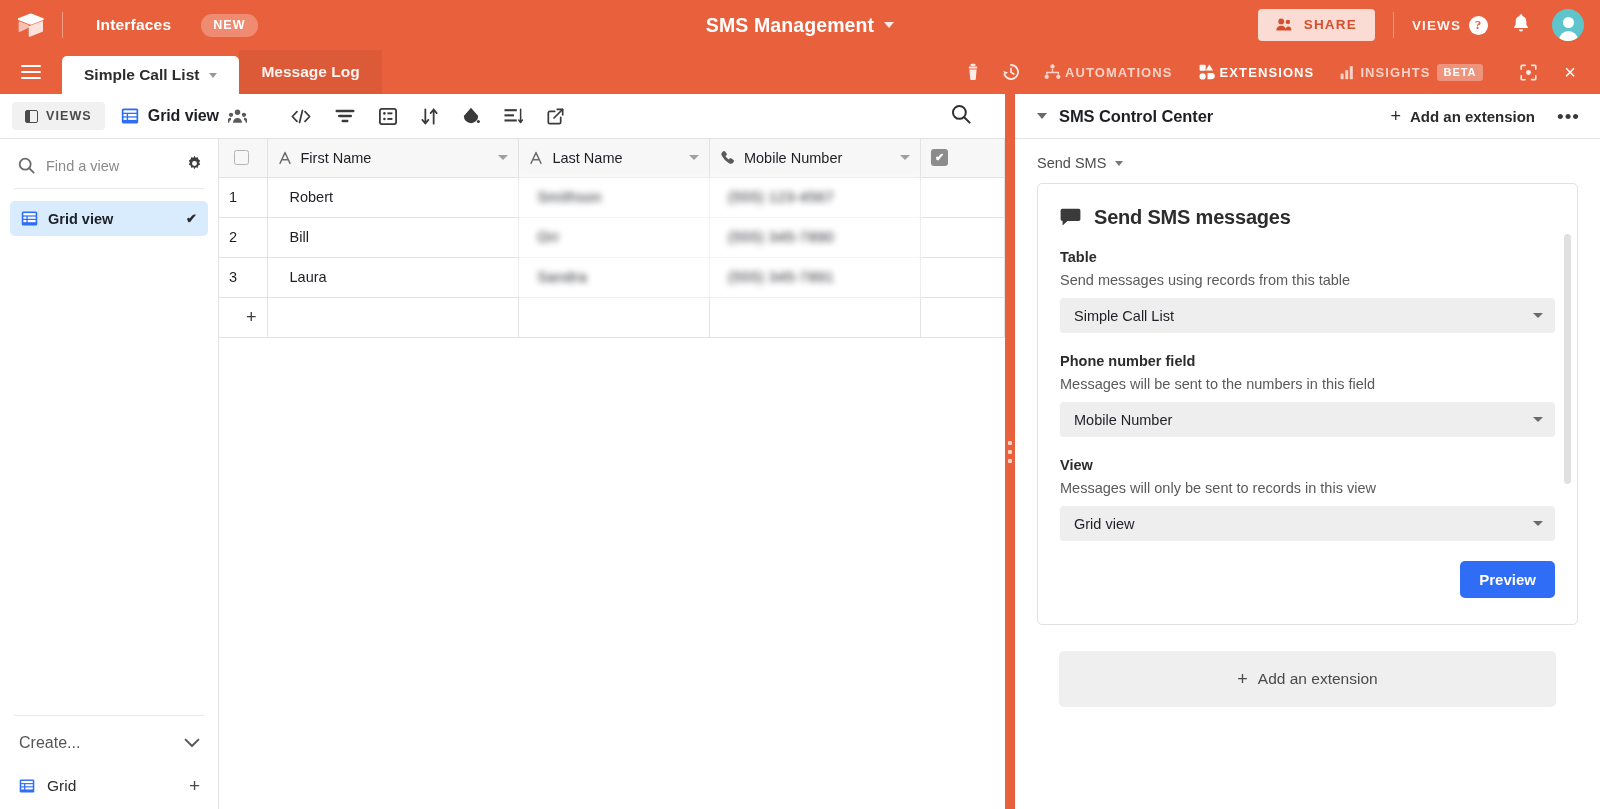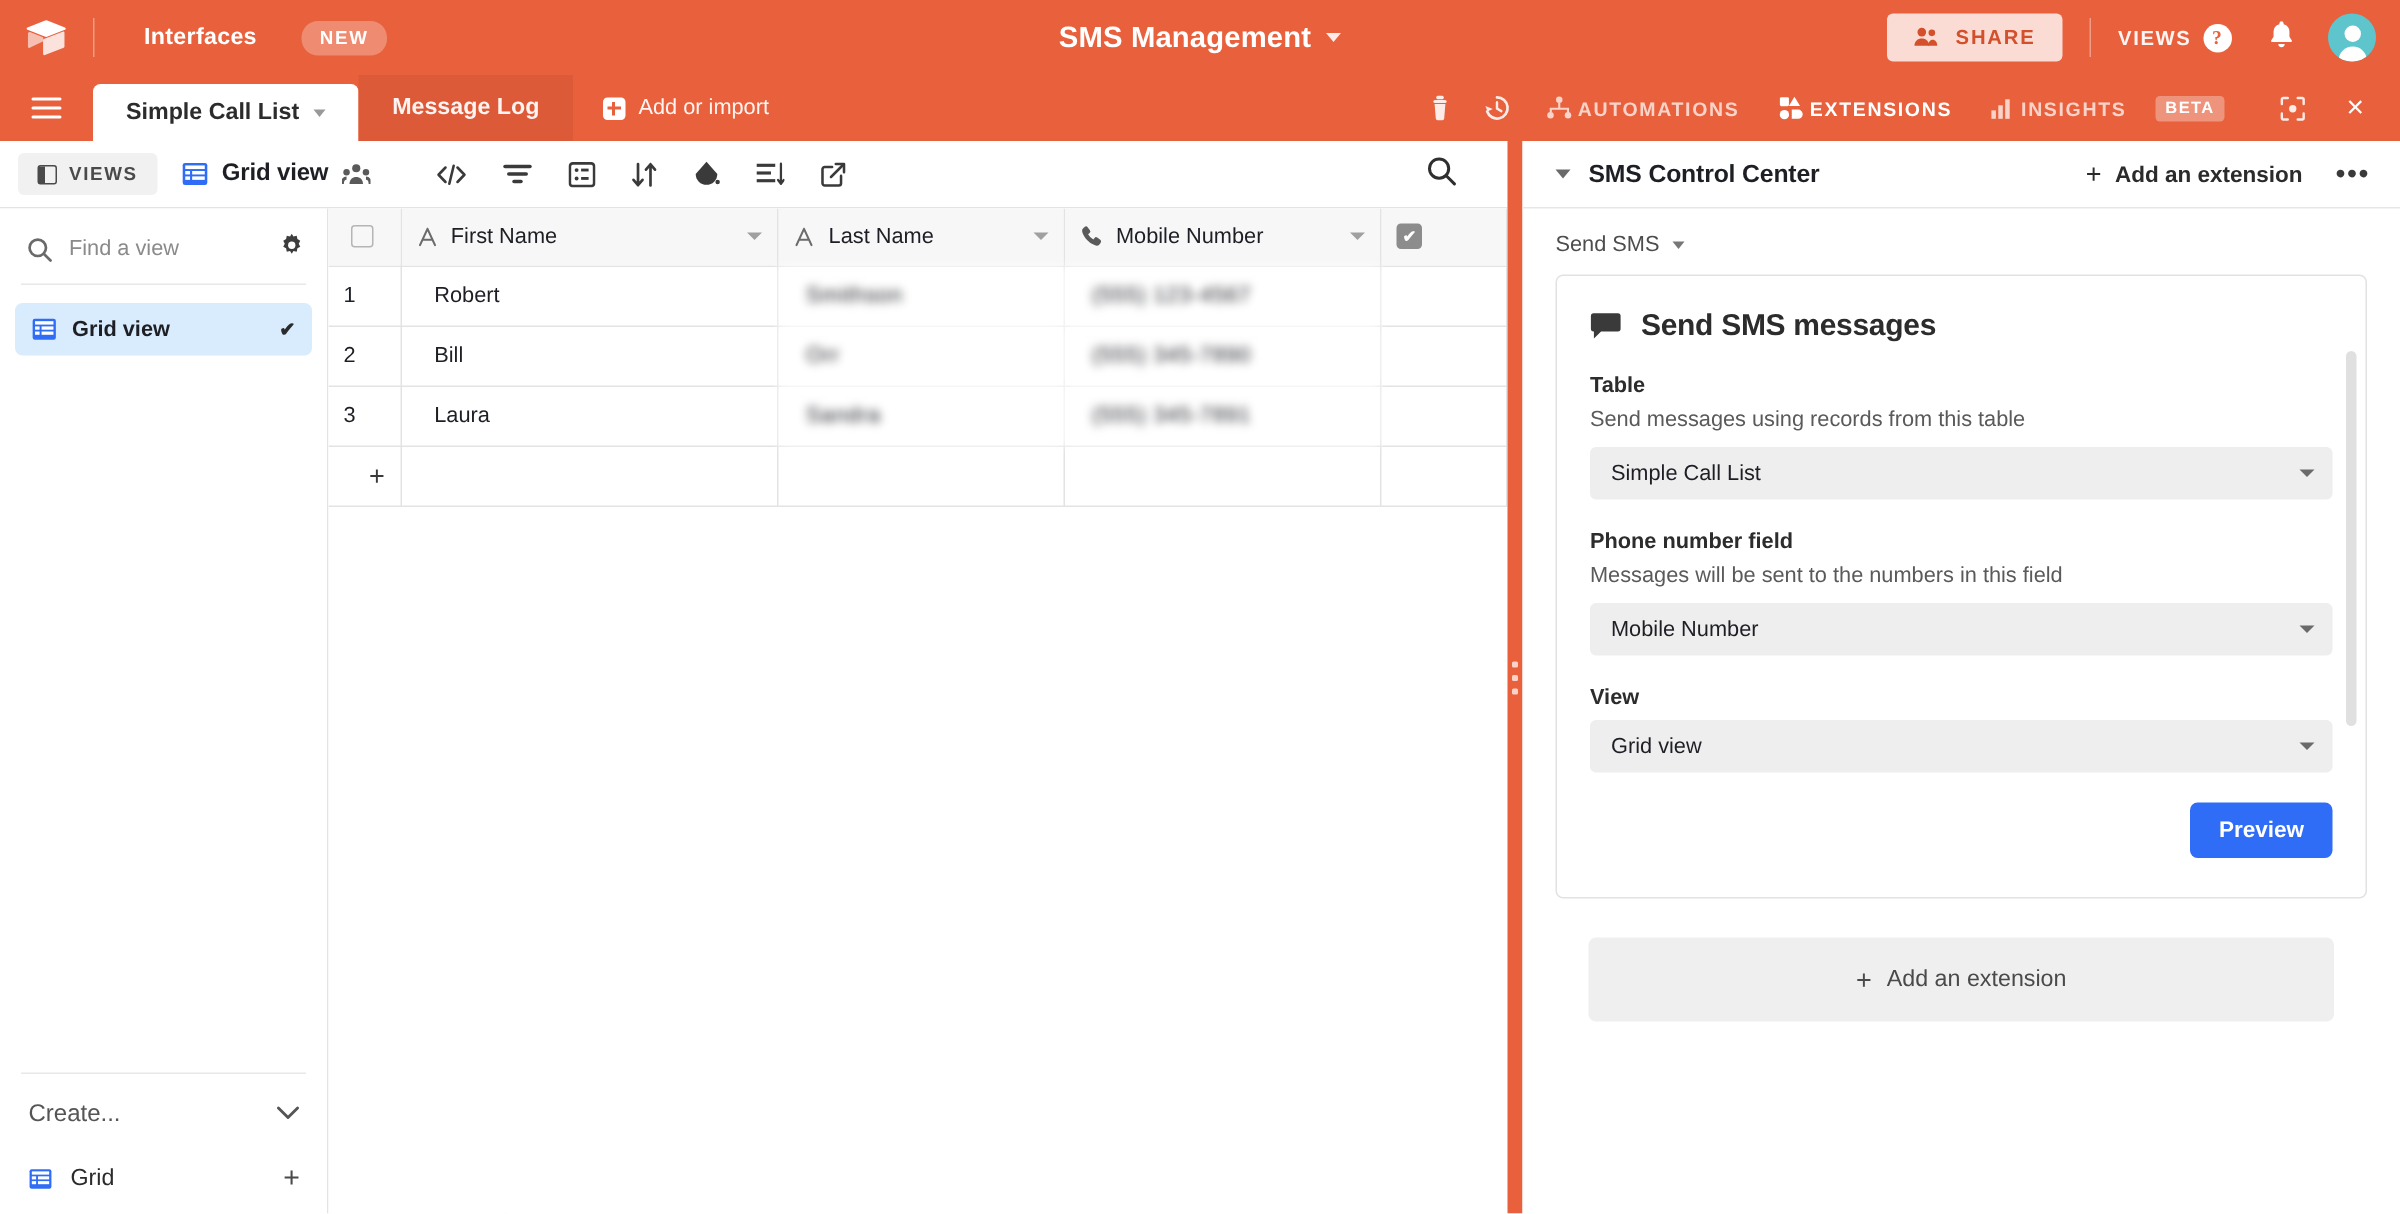--- a/index.html
+++ b/index.html
@@ -90,21 +90,21 @@
 
   .tabbar-right { margin-left: auto; display: flex; align-items: center; gap: 0; padding-right: 14px; }
   .tb-icon { padding: 0 11px; display: flex; align-items: center; cursor: pointer; opacity: .88; }
   .tb-item {
     display: flex; align-items: center; gap: 4px; padding: 0 13px; cursor: pointer;
     font-size: 13px; font-weight: bold; letter-spacing: 1.1px; color: rgba(255,255,255,0.72);
   }
   .tb-item.active { color: #fff; }
   .beta {
     background: rgba(255,255,255,0.33); color: #fff; border-radius: 3px;
-    padding: 2px 7px 3px; font-size: 11px; font-weight: bold; letter-spacing: .9px; margin-left: 15px;
+    padding: 2px 7px 3px; font-size: 11px; font-weight: bold; letter-spacing: .9px; margin-left: 2px;
   }
   .tb-close { padding: 0 10px 0 16px; font-size: 20px; color: #fff; cursor: pointer; line-height: 1; }
 
   
   .body-row { flex: 1; display: flex; min-height: 0; }
 
   
   .left-pane { width: 1005px; flex: 0 0 1005px; display: flex; flex-direction: column; min-height: 0; background: #fff; position: relative; }
 
   .viewbar {
@@ -300,24 +300,20 @@
           <div></div>
           <div></div>
         </div>
     </div>
     <div class="tab active">
       <span>Simple Call List</span>
       <span class="tcaret"></span>
     </div>
     <div class="tab dim">
       <span>Message Log</span>
-    </div>
-    <div class="tab-add">
-      <span class="plus-sq"></span>
-      <span>Add or import</span>
     </div>
 
     <div class="tabbar-right">
       <div class="tb-icon">
         <svg width="14" height="18" viewBox="0 0 14 18">
           <rect x="4.5" y="0.8" width="5" height="2.3" rx="1" fill="#fff"></rect>
           <rect x="2.6" y="3.6" width="8.8" height="2" rx="1" fill="#fff"></rect>
           <path d="M3.4 6.4 h7.2 l-.8 9.6 a1.2 1.2 0 0 1 -1.2 1.1 H5.4 a1.2 1.2 0 0 1 -1.2-1.1 Z" fill="#fff"></path>
         </svg>
       </div>
@@ -634,20 +630,21 @@
             <div class="field-label">Phone number field</div>
             <div class="field-help">Messages will be sent to the numbers in this field</div>
             <div class="select">
               <span>Mobile Number</span>
               <span class="scaret"></span>
             </div>
           </div>
 
           <div>
             <div class="field-label">View</div>
+            <div class="field-help">Messages will only be sent to records in this view</div>
             <div class="select">
               <span>Grid view</span>
               <span class="scaret"></span>
             </div>
           </div>
 
           <div class="preview-row">
             <button class="preview-btn">Preview</button>
           </div>
 

